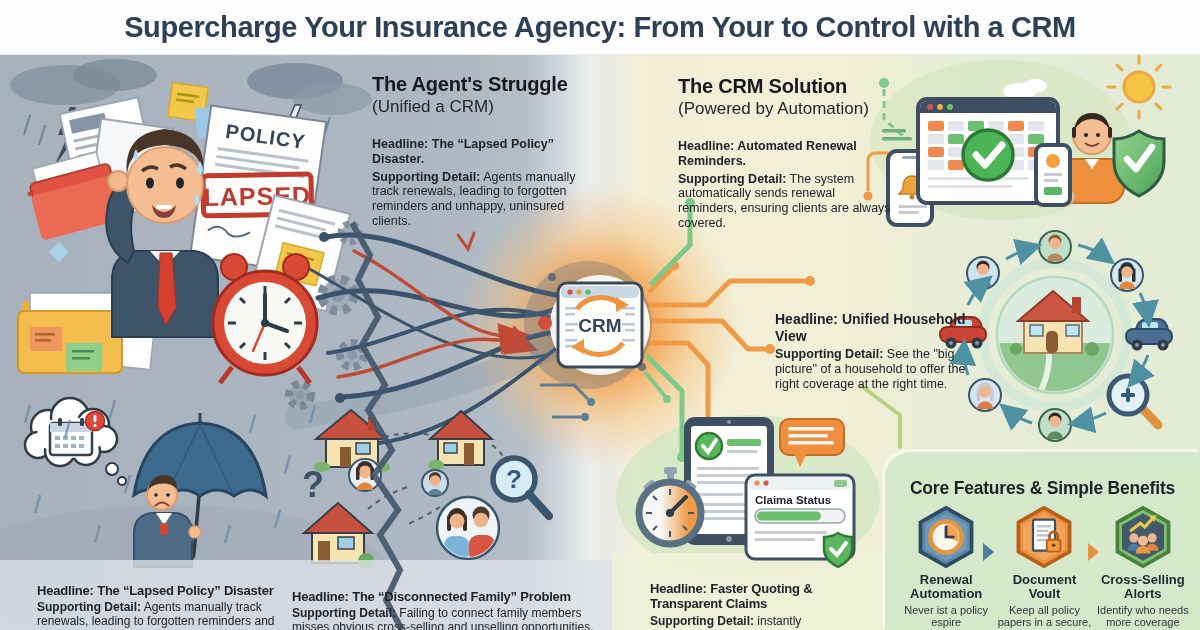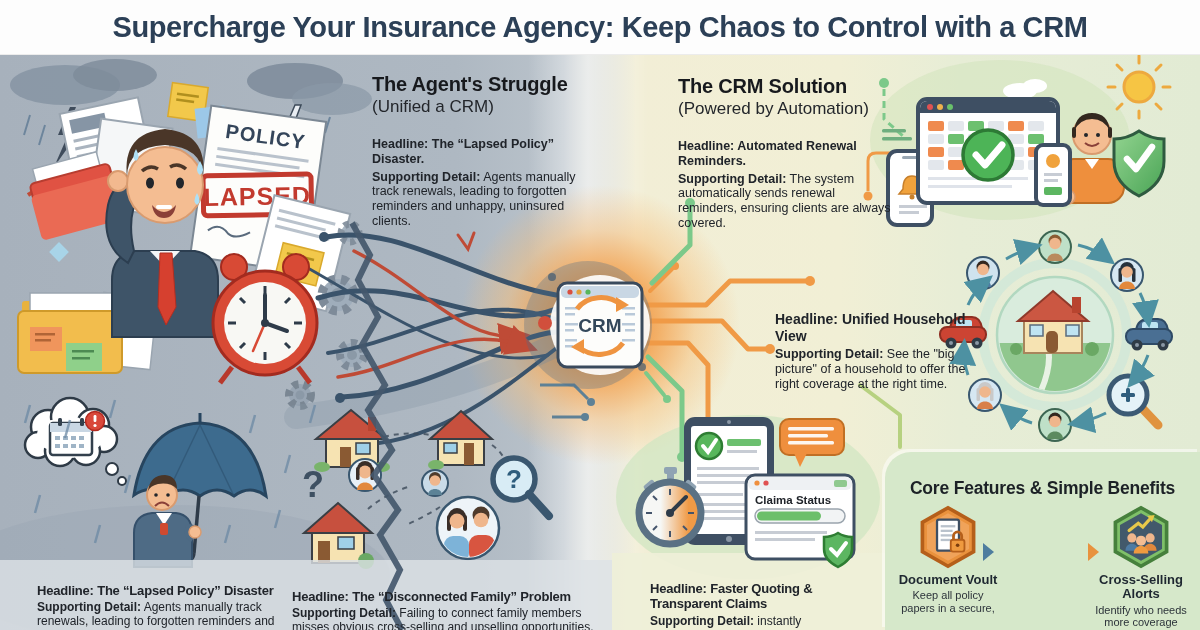--- a/index.html
+++ b/index.html
@@ -32,21 +32,21 @@
 .ft{font-size:13px;font-weight:bold;line-height:1.1;margin-top:4px;color:#1e2730}
 .fd{font-size:11px;line-height:1.12;margin-top:2px;color:#2c333a}
 .chev{position:absolute;top:44px;width:13px;height:18px}
 .chev1{left:98px}.chev2{left:203px}
 </style>
 </head>
 <body>
 
 <div class="stage">
   <div class="title-band">
-    <h1>Supercharge Your Insurance Agency: Keep Chaos to Control with a CRM</h1>
+    <h1>Supercharge Your Insurance Agency: From Your to Control with a CRM</h1>
   </div>
 
   <div class="canvas">
 
   <svg class="art" width="1200" height="575" viewBox="0 0 1200 575">
     <defs>
       <marker id="mR" markerWidth="9" markerHeight="9" refX="6" refY="4.5" orient="auto">
             <path d="M0,0 L9,4.5 L0,9 Z" fill="#bf4b36"></path>
           </marker>
       <marker id="mT" markerWidth="9" markerHeight="9" refX="6" refY="4.5" orient="auto">
@@ -709,20 +709,32 @@
   </div>
 
   <div class="tb bb" style="left:650px;top:514px;width:200px">
     <p class="hl"><span class="bl">Headline:</span> <span class="bl">Faster Quoting &amp; Transparent Claims</span></p>
     <p class="dt"><span class="bl">Supporting Detail:</span> <span>instantly generate professional quotes and provide clients with</span></p>
   </div>
 
   <div class="features">
     <h3>Core Features &amp; Simple Benefits</h3>
     <div class="feat-row">
+      <div class="feat">
+        <svg viewBox="0 0 70 70">
+          <polygon points="35,3 63,19 63,51 35,67 7,51 7,19" stroke="#2e4b61" stroke-width="4" fill="#5b89a8"></polygon>
+          <polygon points="35,9 58,22 58,48 35,61 12,48 12,22" fill="#6e99b8"></polygon>
+          <circle cx="35" cy="35" r="17" fill="#f8f6ef" stroke="#e2973f" stroke-width="5"></circle>
+          <path d="M35,35 L35,21 A14,14 0 0 1 48,40 Z" fill="#ef9a3f" opacity=".9"></path>
+          <line x1="35" y1="35" x2="35" y2="24" stroke="#2e3b49" stroke-width="3" stroke-linecap="round"></line>
+          <line x1="35" y1="35" x2="43" y2="35" stroke="#2e3b49" stroke-width="3" stroke-linecap="round"></line>
+        </svg>
+        <div class="ft">Renewal Automation</div>
+        <div class="fd">Never ist a policy espire</div>
+      </div>
       <div class="feat">
         <svg viewBox="0 0 70 70">
           <polygon points="35,3 63,19 63,51 35,67 7,51 7,19" stroke="#b55f1a" stroke-width="4" fill="#ea923d"></polygon>
           <polygon points="35,9 58,22 58,48 35,61 12,48 12,22" fill="#f0a35a"></polygon>
           <rect x="23" y="16" width="24" height="34" rx="2" fill="#fff" stroke="#3e4f63" stroke-width="2.5"></rect>
           <g fill="#b9c2cc">
                 <rect x="27" y="22" width="16" height="2.5"></rect>
                 <rect x="27" y="27" width="13" height="2.5"></rect>
                 <rect x="27" y="32" width="16" height="2.5"></rect>
                 <rect x="27" y="37" width="11" height="2.5"></rect>

